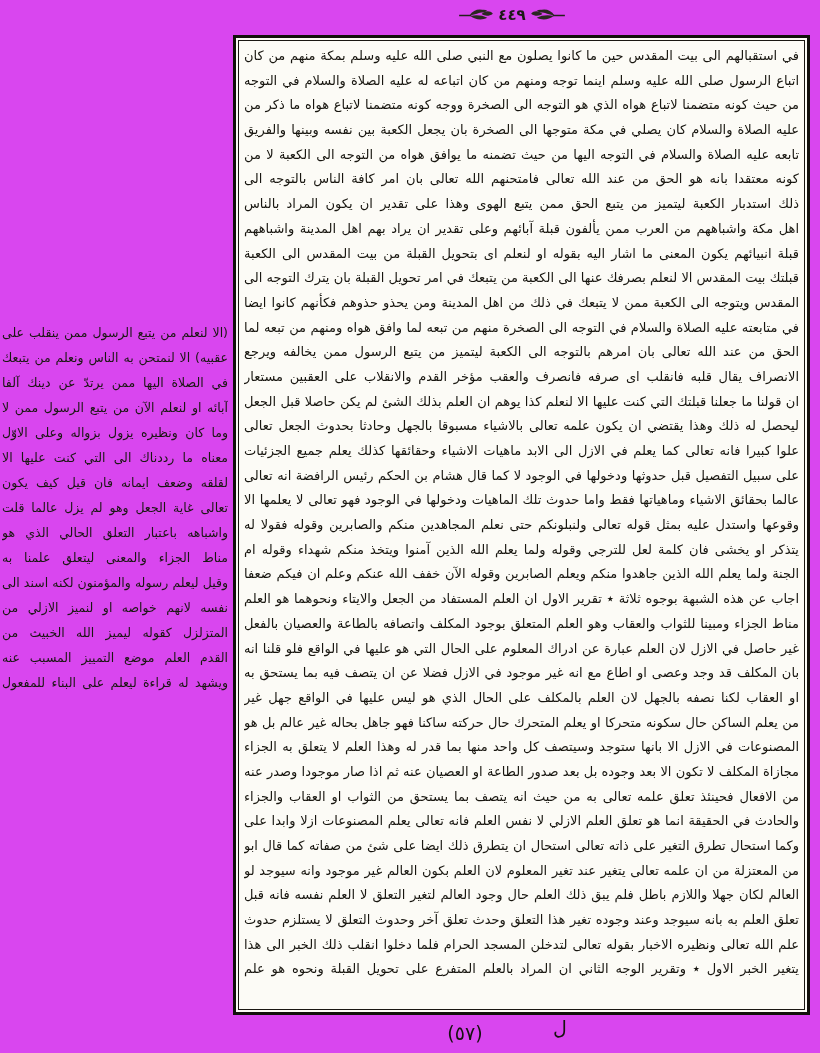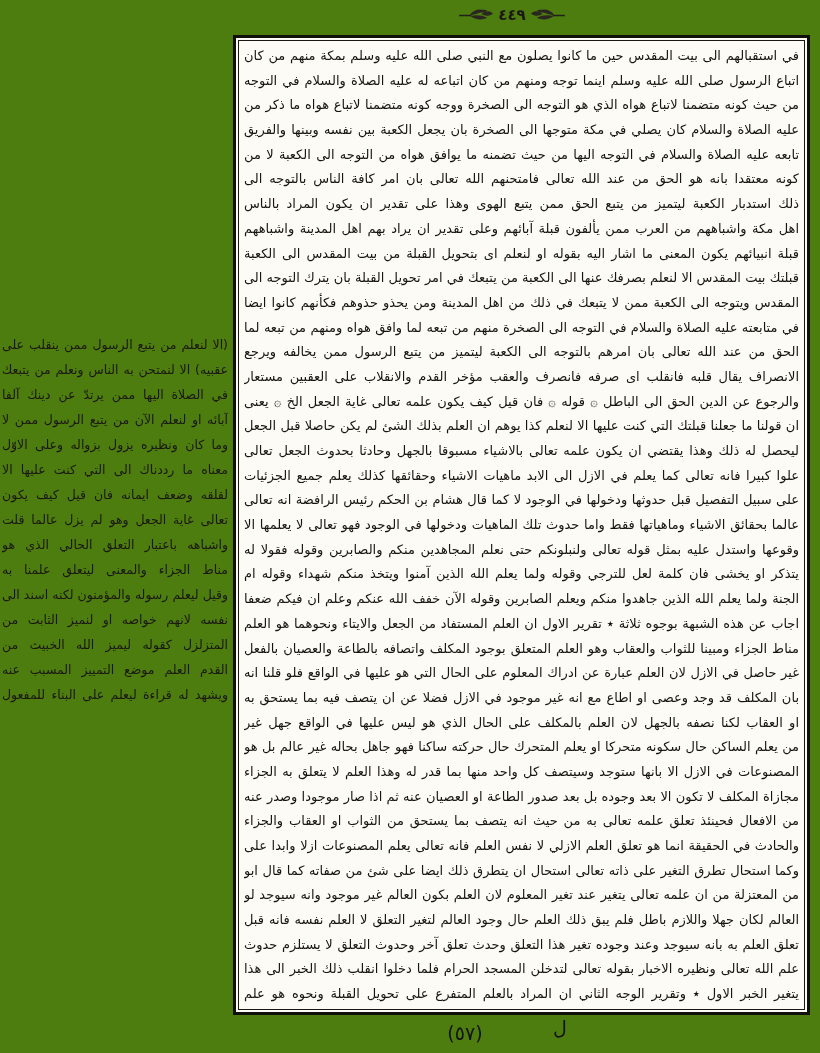--- a/index.html
+++ b/index.html
@@ -3,21 +3,21 @@
 <meta charset="utf-8">
 <style>
   html,body{margin:0;padding:0;}
   body{
     width:820px;height:1053px;
     background:#e9e7e0;
     font-family:"DejaVu Sans",sans-serif;
   }
   .page{
     position:relative;width:820px;height:1053px;
-    background:#4d7c0f;
+    background:#d946ef;
     color:#16140f;
     overflow:hidden;
   }
   
   .folio-header{
     position:absolute;left:452px;top:4px;width:120px;height:22px;
     display:flex;align-items:center;justify-content:center;gap:5px;
   }
   .folio-num{
     font-size:15px;font-weight:bold;letter-spacing:1px;color:#1b1915;
@@ -42,21 +42,21 @@
     height:24.7px;line-height:24.7px;
     font-size:13px;
     text-align:justify;
     text-align-last:justify;
     overflow:hidden;
     white-space:normal;
     color:#17150f;
   }
   
   .margin-note{
-    position:absolute;left:2px;top:332px;width:226px;
+    position:absolute;left:2px;top:320px;width:226px;
   }
   .mline{
     height:25px;line-height:25px;
     font-size:12.5px;
     text-align:justify;
     text-align-last:justify;
     overflow:hidden;
     color:#1a1812;
   }
   
@@ -98,21 +98,21 @@
       <div class="mline">عقبيه) الا لنمتحن به الناس ونعلم من يتبعك</div>
       <div class="mline">في الصلاة اليها ممن يرتدّ عن دينك آلفا لقبلة</div>
       <div class="mline">آبائه او لنعلم الآن من يتبع الرسول ممن لا يتبعه</div>
       <div class="mline">وما كان ونظيره يزول بزواله وعلى الاوّل</div>
       <div class="mline">معناه ما رددناك الى التي كنت عليها الا لنعلم</div>
       <div class="mline">لقلقه وضعف ايمانه فان قيل كيف يكون علمه</div>
       <div class="mline">تعالى غاية الجعل وهو لم يزل عالما قلت هذا</div>
       <div class="mline">واشباهه باعتبار التعلق الحالي الذي هو</div>
       <div class="mline">مناط الجزاء والمعنى ليتعلق علمنا به موجودا</div>
       <div class="mline">وقيل ليعلم رسوله والمؤمنون لكنه اسند الى</div>
-      <div class="mline">نفسه لانهم خواصه او لنميز الثابت من</div>
+      <div class="mline">نفسه لانهم خواصه او لنميز الازلي من</div>
       <div class="mline">المتزلزل كقوله ليميز الله الخبيث من الطيب</div>
       <div class="mline">القدم العلم موضع التمييز المسبب عنه</div>
       <div class="mline">ويشهد له قراءة ليعلم على البناء للمفعول</div>
     </div>
 
   <div class="text-frame">
     <div class="text-inner" dir="rtl">
         <div class="tline">في استقبالهم الى بيت المقدس حين ما كانوا يصلون مع النبي صلى الله عليه وسلم بمكة منهم من كان مقصوده مجرد</div>
         <div class="tline">اتباع الرسول صلى الله عليه وسلم اينما توجه ومنهم من كان اتباعه له عليه الصلاة والسلام في التوجه الى بيت المقدس</div>
         <div class="tline">من حيث كونه متضمنا لاتباع هواه الذي هو التوجه الى الصخرة ووجه كونه متضمنا لاتباع هواه ما ذكر من انه</div>
@@ -120,21 +120,20 @@
         <div class="tline">تابعه عليه الصلاة والسلام في التوجه اليها من حيث تضمنه ما يوافق هواه من التوجه الى الكعبة لا من حيث</div>
         <div class="tline">كونه معتقدا بانه هو الحق من عند الله تعالى فامتحنهم الله تعالى بان امر كافة الناس بالتوجه الى الصخرة وان استلزم</div>
         <div class="tline">ذلك استدبار الكعبة ليتميز من يتبع الحق ممن يتبع الهوى وهذا على تقدير ان يكون المراد بالناس الممتحنين</div>
         <div class="tline">اهل مكة واشباههم من العرب ممن يألفون قبلة آبائهم وعلى تقدير ان يراد بهم اهل المدينة واشباههم ممن يألفون</div>
         <div class="tline">قبلة انبيائهم يكون المعنى ما اشار اليه بقوله او لنعلم اى بتحويل القبلة من بيت المقدس الى الكعبة وتقديره وما جعلنا</div>
         <div class="tline">قبلتك بيت المقدس الا لنعلم بصرفك عنها الى الكعبة من يتبعك في امر تحويل القبلة بان يترك التوجه الى بيت</div>
         <div class="tline">المقدس ويتوجه الى الكعبة ممن لا يتبعك في ذلك من اهل المدينة ومن يحذو حذوهم فكأنهم كانوا ايضا فريقين</div>
         <div class="tline">في متابعته عليه الصلاة والسلام في التوجه الى الصخرة منهم من تبعه لما وافق هواه ومنهم من تبعه لما علم انه هو</div>
         <div class="tline">الحق من عند الله تعالى بان امرهم بالتوجه الى الكعبة ليتميز من يتبع الرسول ممن يخالفه ويرجع القهقرى فان الانقلاب</div>
         <div class="tline">الانصراف يقال قلبه فانقلب اى صرفه فانصرف والعقب مؤخر القدم والانقلاب على العقبين مستعار للارتداد</div>
-        <div class="tline">والرجوع عن الدين الحق الى الباطل ۞ قوله ۞ فان قيل كيف يكون علمه تعالى غاية الجعل الخ ۞ يعنى</div>
         <div class="tline">ان قولنا ما جعلنا قبلتك التي كنت عليها الا لنعلم كذا يوهم ان العلم بذلك الشئ لم يكن حاصلا قبل الجعل فباشر جعله</div>
         <div class="tline">ليحصل له ذلك وهذا يقتضي ان يكون علمه تعالى بالاشياء مسبوقا بالجهل وحادثا بحدوث الجعل تعالى شأنه عن ذلك</div>
         <div class="tline">علوا كبيرا فانه تعالى كما يعلم في الازل الى الابد ماهيات الاشياء وحقائقها كذلك يعلم جميع الجزئيات التي لا نهاية لها</div>
         <div class="tline">على سبيل التفصيل قبل حدوثها ودخولها في الوجود لا كما قال هشام بن الحكم رئيس الرافضة انه تعالى كان في الازل</div>
         <div class="tline">عالما بحقائق الاشياء وماهياتها فقط واما حدوث تلك الماهيات ودخولها في الوجود فهو تعالى لا يعلمها الا عند</div>
         <div class="tline">وقوعها واستدل عليه بمثل قوله تعالى ولنبلونكم حتى نعلم المجاهدين منكم والصابرين وقوله فقولا له قولا لينا لعله</div>
         <div class="tline">يتذكر او يخشى فان كلمة لعل للترجي وقوله ولما يعلم الله الذين آمنوا ويتخذ منكم شهداء وقوله ام حسبتم ان تدخلوا</div>
         <div class="tline">الجنة ولما يعلم الله الذين جاهدوا منكم ويعلم الصابرين وقوله الآن خفف الله عنكم وعلم ان فيكم ضعفا والمصنف</div>
         <div class="tline">اجاب عن هذه الشبهة بوجوه ثلاثة ٭ تقرير الاول ان العلم المستفاد من الجعل والايتاء ونحوهما هو العلم المقيد بكونه</div>
         <div class="tline">مناط الجزاء ومبينا للثواب والعقاب وهو العلم المتعلق بوجود المكلف واتصافه بالطاعة والعصيان بالفعل وهذا العلم</div>

